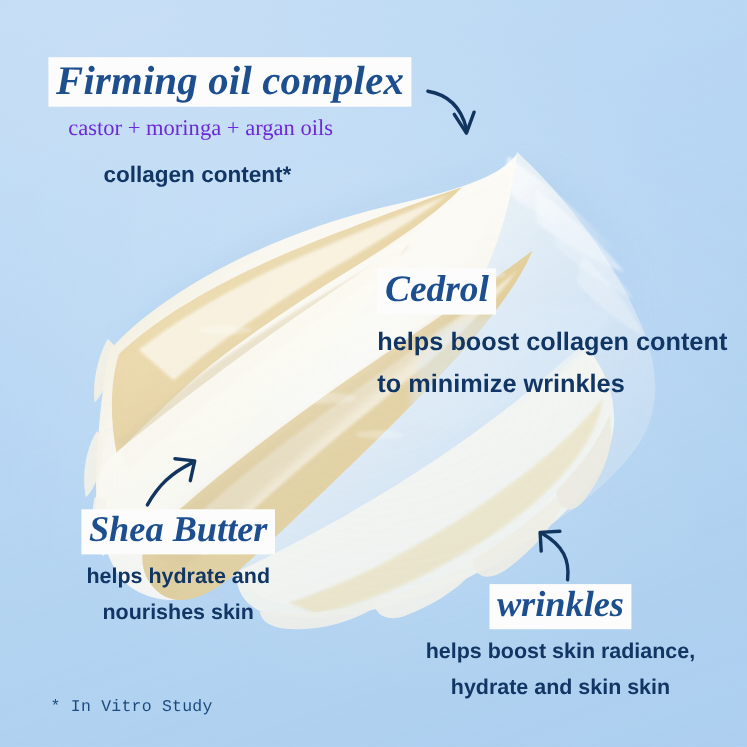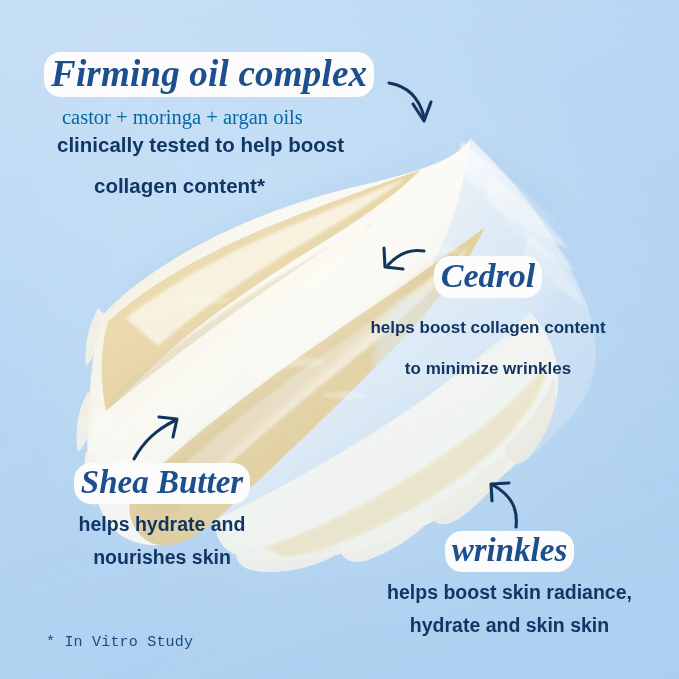--- a/index.html
+++ b/index.html
@@ -46,51 +46,50 @@
   .heading {
     display: inline-block;
     font-family: "Liberation Serif", serif;
     font-style: italic;
     font-weight: 700;
     color: #1d4f8f;
     background: #fbfcfb;
     line-height: 1.0;
     padding: 3px 7px 5px 7px;
     white-space: nowrap;
-    border-radius: 17px;
   }
   .sub {
     color: #13386b;
     line-height: 1.22;
     white-space: nowrap;
   }
   .sub-serif {
     font-family: "Liberation Serif", serif;
     font-weight: 400;
-    color: #0369a1;
+    color: #6d28d9;
   }
   .sub-sans {
     font-family: "Liberation Sans", sans-serif;
     font-weight: 700;
     color: #123664;
   }
 
   
   #firming-block { left: 44px; top: 52px; }
   #firming-block .heading { font-size: 37px; letter-spacing: 0.2px; }
   #firming-block .sub { margin-top: 8px; font-size: 20.5px; }
   #firming-block .sub-sans { font-size: 20.5px; }
   #firming-block .l1 { padding-left: 18px; }
   #firming-block .l2 { padding-left: 13px; margin-top: 2px; }
   #firming-block .l3 { padding-left: 50px; margin-top: 16px; }
 
   
-  #cedrol-block { left: 343px; top: 256px; text-align: center; width: 290px; }
+  #cedrol-block { left: 343px; top: 244px; width: 290px; }
   #cedrol-block .heading { font-size: 34px; }
-  #cedrol-block .sub { margin-top: 20px; font-size: 17px; }
+  #cedrol-block .sub { margin-top: 10px; font-size: 23px; }
 
   
   #shea-block { left: 37px; top: 463px; width: 250px; text-align: center; }
   #shea-block .heading { font-size: 33px; }
   #shea-block .sub { margin-top: 9px; font-size: 19.5px; }
 
   
   #bisabolol-block { left: 372px; top: 531px; width: 275px; text-align: center; }
   #bisabolol-block .heading { font-size: 33px; }
   #bisabolol-block .sub { margin-top: 9px; font-size: 19.5px; }
@@ -297,21 +296,20 @@
       <g>
         <path d="M516 527 C 518 509, 512 496, 493 485"></path>
         <path d="M492 501 L491 484 L509 483"></path>
       </g>
     </svg>
   </div>
 
   <div class="block" id="firming-block">
     <div class="heading">Firming oil complex</div>
     <div class="sub sub-serif l1">castor + moringa + argan oils</div>
-    <div class="sub sub-sans l2">clinically tested to help boost</div>
     <div class="sub sub-sans l3">collagen content*</div>
   </div>
 
   <div class="block" id="cedrol-block">
     <div class="heading">Cedrol</div>
     <div class="sub sub-sans">helps boost collagen content</div>
     <div class="sub sub-sans">to minimize wrinkles</div>
   </div>
 
   <div class="block" id="shea-block">

